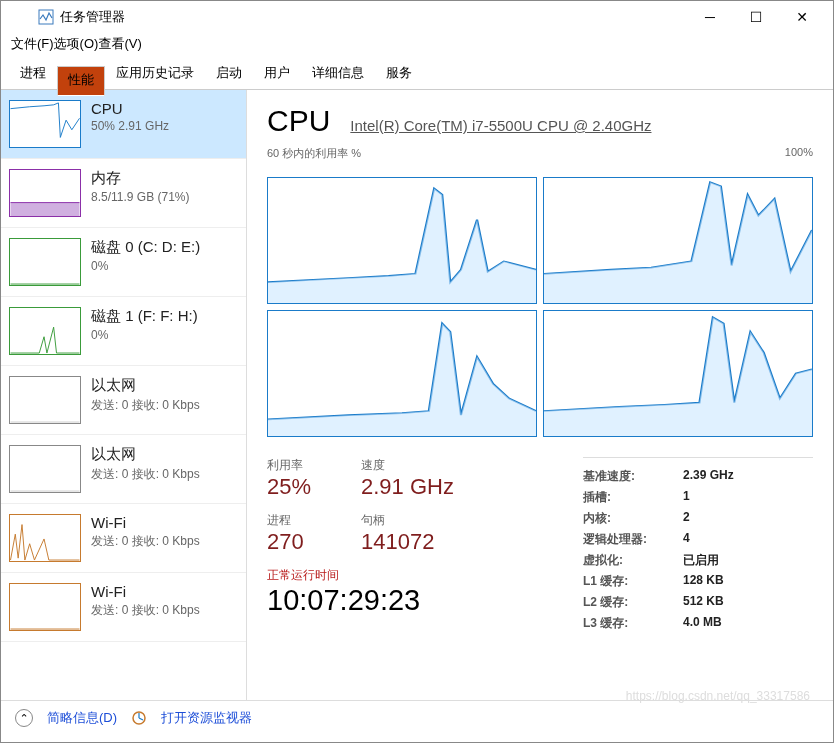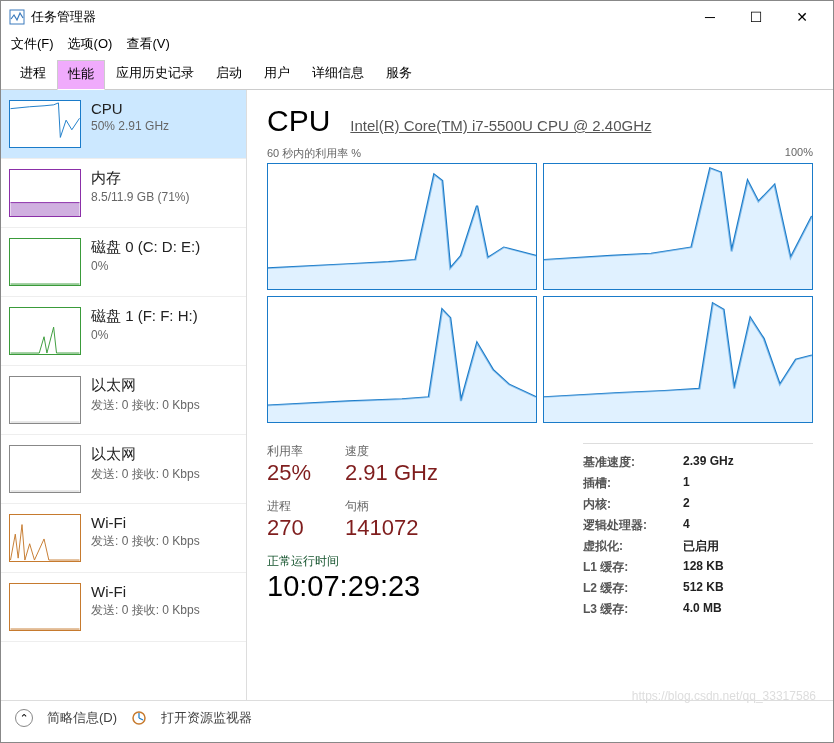--- a/index.html
+++ b/index.html
@@ -1,59 +1,59 @@
 <!DOCTYPE html>
 <html><head>
 <meta charset="utf-8">
 <style>
 * { box-sizing: border-box; margin: 0; padding: 0; font-family: "Microsoft YaHei", "Segoe UI", sans-serif; }
 body { background: #fff; width: 834px; height: 743px; overflow: hidden; border: 1px solid #888; }
-.titlebar { height: 32px; display: flex; align-items: center; padding: 0 8px; }
+.titlebar { height: 32px; display: flex; align-items: center; padding: 0 8px; margin-left: 29px; }
 .titlebar .icon { width: 16px; height: 16px; margin-right: 6px; }
 .titlebar .title { font-size: 13px; flex: 1; }
 .winbtns { display: flex; }
 .winbtn { width: 46px; height: 30px; display: flex; align-items: center; justify-content: center; font-size: 14px; }
-.menubar { display: flex; padding: 2px 10px; font-size: 13px; gap: 14px; }
+.menubar { display: flex; padding: 2px 10px; font-size: 13px; }
 .tabs { display: flex; border-bottom: 1px solid #ccc; padding: 4px 8px 0 8px; font-size: 13px; }
 .tab { padding: 4px 10px 6px 10px; border: 1px solid transparent; cursor: pointer; }
-.tab.active { border: 1px solid #ccc; border-bottom: 1px solid #fff; background: #f0abfc; position: relative; top: 1px; }
+.tab.active { border: 1px solid #ccc; border-bottom: 1px solid #fff; background: #c2410c; position: relative; top: 7px; }
 .content { display: flex; height: 610px; }
 .sidebar { width: 246px; border-right: 1px solid #ddd; overflow-y: auto; }
 .sidebar::-webkit-scrollbar { width: 16px; }
 .sidebar::-webkit-scrollbar-track { background: #f0f0f0; }
 .sidebar::-webkit-scrollbar-thumb { background: #ccc; }
 .sitem { display: flex; padding: 10px 8px; border-bottom: 1px solid #eee; gap: 10px; cursor: pointer; }
 .sitem.selected { background: #cce8ff; }
 .thumb { width: 72px; height: 48px; border: 1px solid #888; background: #fff; position: relative; overflow: hidden; }
 .sinfo { flex: 1; overflow: hidden; }
 .sname { font-size: 15px; color: #222; margin-bottom: 2px; white-space: nowrap; overflow: hidden; text-overflow: ellipsis; }
 .ssub { font-size: 12px; color: #666; white-space: nowrap; overflow: hidden; text-overflow: ellipsis; }
 .main { flex: 1; padding: 14px 20px 10px 20px; overflow: hidden; }
 .header { display: flex; align-items: baseline; gap: 20px; margin-bottom: 8px; }
 .header h1 { font-size: 30px; font-weight: 400; }
 .header .sub { font-size: 15px; color: #555; text-decoration: underline; }
-.chartlabels { display: flex; justify-content: space-between; font-size: 11px; color: #666; margin-bottom: 2px; }
+.chartlabels { display: flex; justify-content: space-between; font-size: 11px; color: #666; margin-bottom: 16px; }
 .charts { display: grid; grid-template-columns: 1fr 1fr; grid-template-rows: 1fr 1fr; gap: 6px; height: 260px; }
 .chart { border: 1px solid #1a7bc9; background: #fff; position: relative; overflow: hidden; }
 .stats { display: flex; gap: 30px; margin-top: 20px; }
 .statsL { flex: 1; }
-.statrow { display: flex; gap: 8px; margin-bottom: 12px; }
+.statrow { display: flex; gap: 24px; margin-bottom: 12px; }
 .stat { min-width: 70px; }
 .stat .lbl { font-size: 12px; color: #666; }
 .stat .val { font-size: 22px; color: #7f1d1d; }
-.uptime .lbl { font-size: 12px; color: #14532d; }
+.uptime .lbl { font-size: 12px; color: #b91c1c; }
 .uptime .val { font-size: 29px; }
 .statsR { border-top: 1px solid #ddd; padding-top: 8px; width: 230px; font-weight: bold; }
 .kvrow { display: flex; font-size: 12px; padding: 2px 0; }
 .kvrow .k { width: 100px; color: #555; }
 .kvrow .v { color: #222; }
 .footer { border-top: 1px solid #ddd; padding: 8px 14px; display: flex; align-items: center; gap: 14px; font-size: 13px; }
 .footer .circ { width: 18px; height: 18px; border: 1px solid #888; border-radius: 50%; display: flex; align-items: center; justify-content: center; font-size: 11px; }
-.footer a { color: #404040; text-decoration: none; text-align: center; }
-.watermark { position: absolute; right: 18px; bottom: 40px; color: #ddd; font-size: 12px; }
+.footer a { color: #1d4ed8; text-decoration: none; text-align: center; }
+.watermark { position: absolute; right: 24px; bottom: 40px; color: #ddd; font-size: 12px; }
 svg.mini { width: 100%; height: 100%; }
 </style>
 </head>
 <body>
 
 <div class="titlebar">
   <svg class="icon" viewBox="0 0 16 16">
       <rect x="1" y="1" width="14" height="14" fill="#fff" stroke="#3a7abd"></rect>
       <polyline points="2,10 5,6 8,11 11,4 14,9" fill="none" stroke="#3a7abd" stroke-width="1.2"></polyline>
     </svg>

